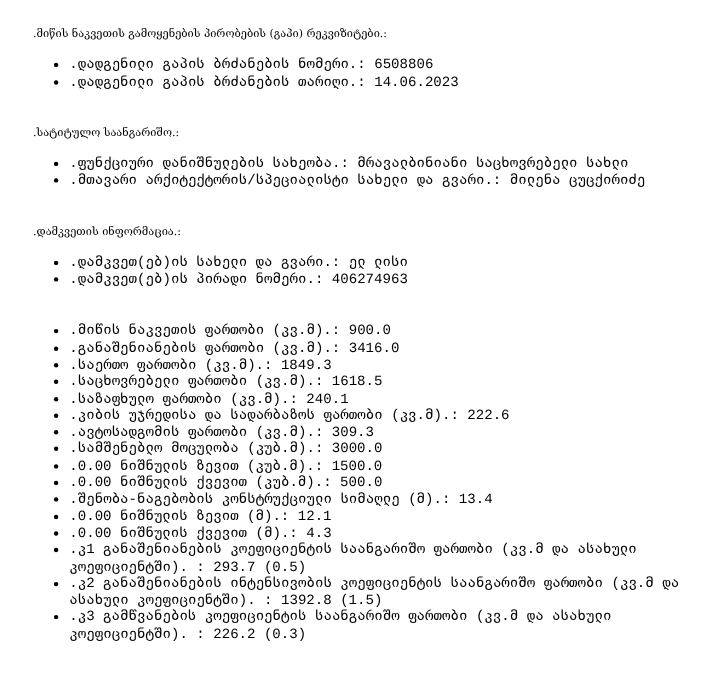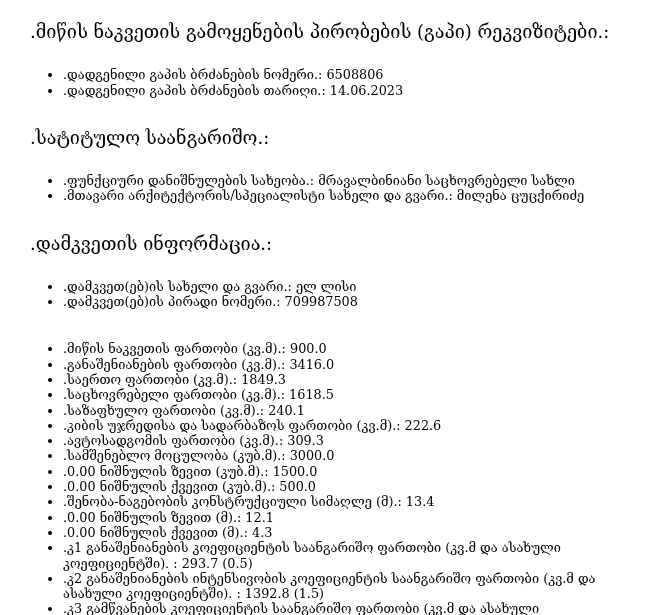--- a/index.html
+++ b/index.html
@@ -18,27 +18,28 @@
     padding: 24px 25px 0 30px;
     font-size: 12.8px;
     line-height: 15.2px;
   }
   .doc-section {
     margin: 0 0 32px 0;
   }
   .section-title {
     margin: 0;
     font-weight: normal;
-    font-size: 18px;
+    font-size: 10px;
     line-height: 15.2px;
   }
   .section-list {
-    margin: 28px 0 0 0;
+    margin: 12px 0 0 0;
     padding: 0 0 0 33px;
     list-style: disc outside;
+    font-family: Liberation Mono, monospace;
   }
   .list-item {
     margin: 0;
     padding: 0;
     line-height: 15.3px;
   }
 </style>
 </head>
 <body>
 
@@ -59,21 +60,21 @@
 
   <li class="list-item">.მთავარი არქიტექტორის/სპეციალისტი სახელი და გვარი.: მილენა ცუცქირიძე</li>
 </ul>
   </section>
 
   <section class="doc-section">
     <p class="section-title">.დამკვეთის ინფორმაცია.:</p>
     <ul class="section-list">
   <li class="list-item">.დამკვეთ(ებ)ის სახელი და გვარი.: ელ ლისი</li>
 
-  <li class="list-item">.დამკვეთ(ებ)ის პირადი ნომერი.: 709987508</li>
+  <li class="list-item">.დამკვეთ(ებ)ის პირადი ნომერი.: 406274963</li>
 </ul>
   </section>
 
   <section class="doc-section">
     <ul class="section-list">
   <li class="list-item">.მიწის ნაკვეთის ფართობი (კვ.მ).: 900.0</li>
 
   <li class="list-item">.განაშენიანების ფართობი (კვ.მ).: 3416.0</li>
 
   <li class="list-item">.საერთო ფართობი (კვ.მ).: 1849.3</li>

